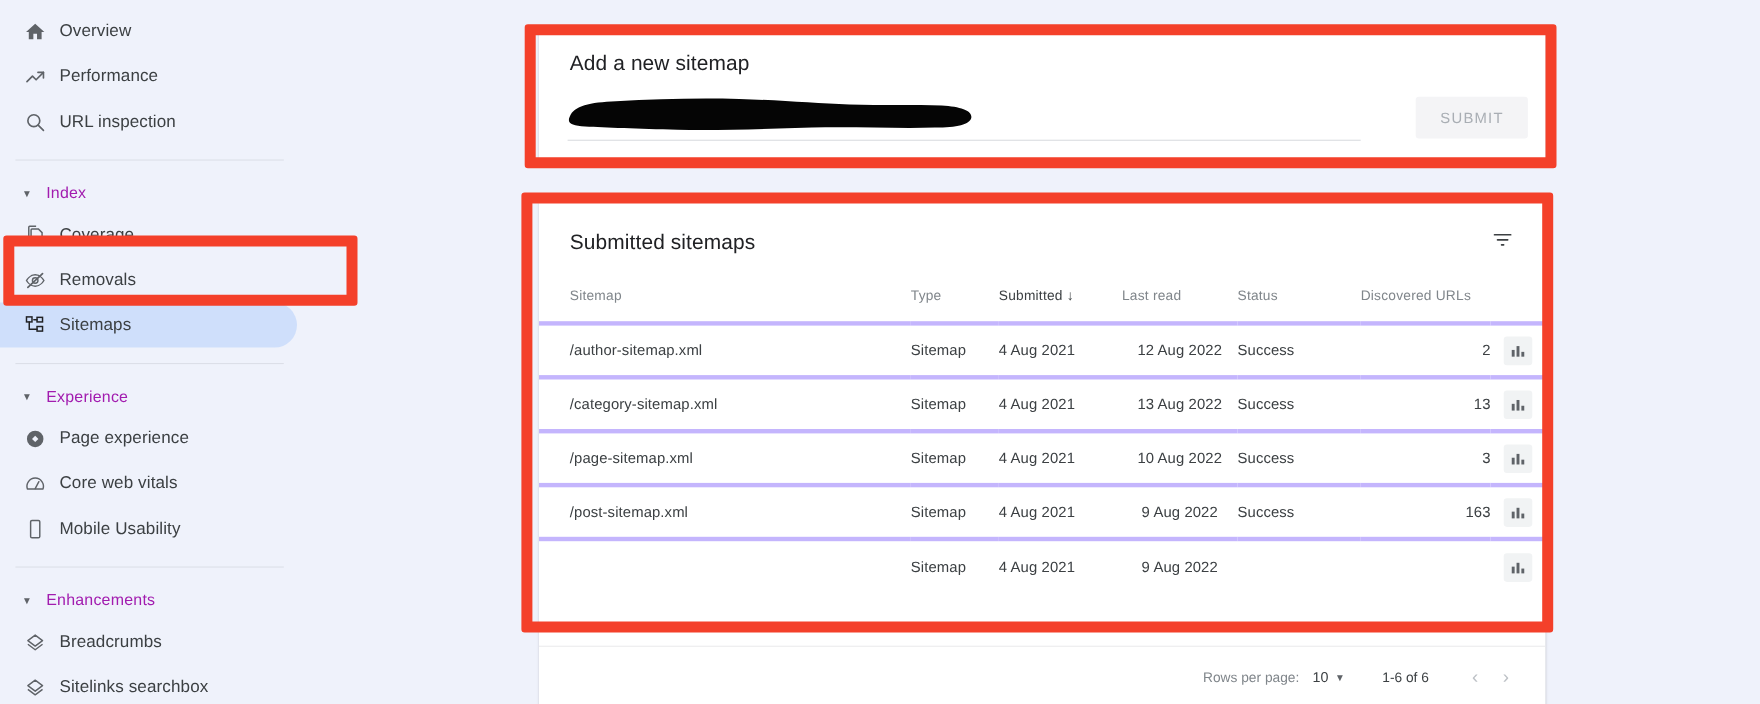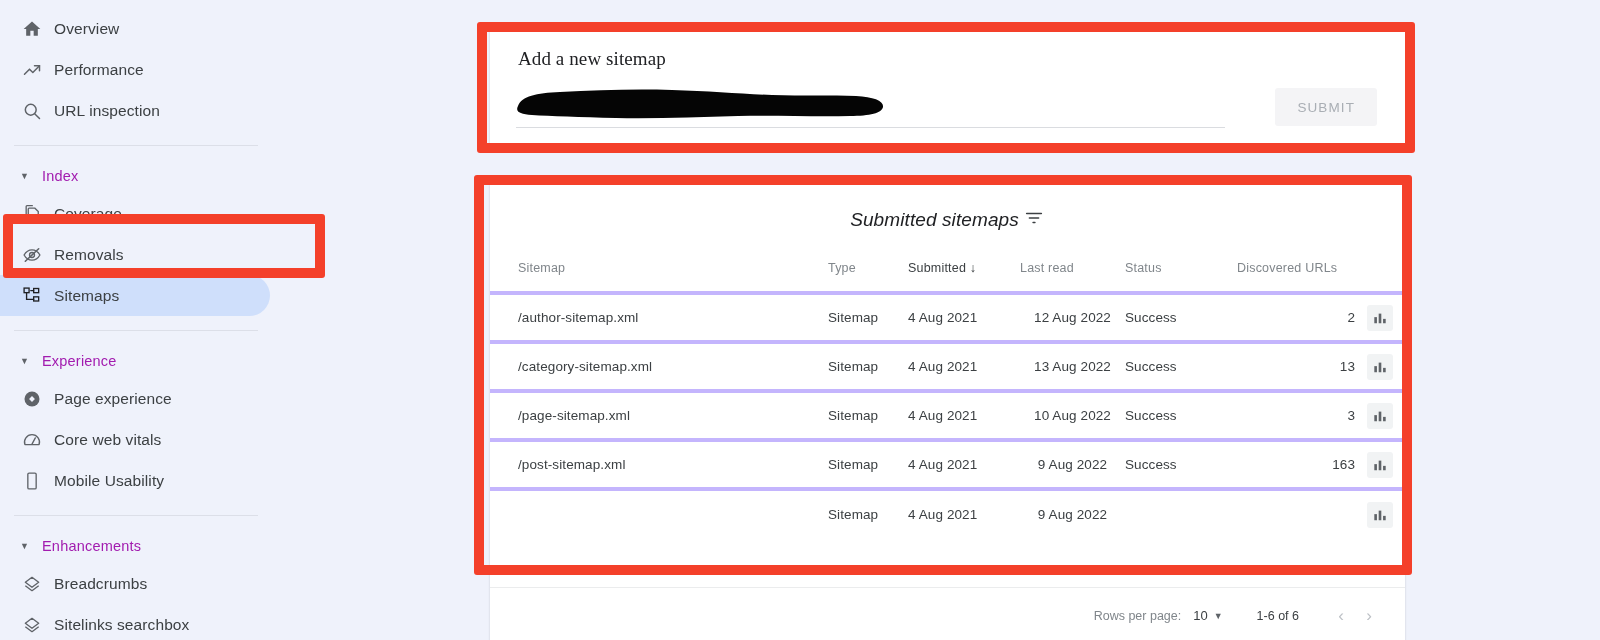--- a/index.html
+++ b/index.html
@@ -117,26 +117,25 @@
     width: 915px;
     height: 118px;
     padding: 0;
   }
   #add-card .card-title {
     font-size: 19px;
     color: #202124;
     padding: 20px 0 0 28px;
     letter-spacing: .1px;
     font-weight: 400;
-    font-family: Liberation Serif, serif;
   }
   .input-row {
     display: flex;
     align-items: flex-end;
-    padding: 18px 28px 0 26px;
+    padding: 18px 16px 0 26px;
     position: relative;
     gap: 36px;
   }
   .sitemap-input {
     flex: 1 1 auto;
     height: 30px;
     border: none;
     border-bottom: 1px solid #dadce0;
     background: transparent;
     font-size: 15px;
@@ -177,23 +176,22 @@
     position: absolute;
     left: 20px;
     top: 183px;
     width: 915px;
     height: 460px;
     overflow: hidden;
   }
   #table-card .card-head {
     display: flex;
     align-items: center;
-    justify-content: center;
+    justify-content: space-between;
     padding: 20px 24px 0 28px;
-    font-style: italic;
   }
   #table-card .card-title {
     font-size: 19px;
     color: #202124;
     letter-spacing: .1px;
   }
   .filter-icon { cursor: pointer; padding: 4px; display: block; }
 
   table.sitemaps {
     width: 100%;

